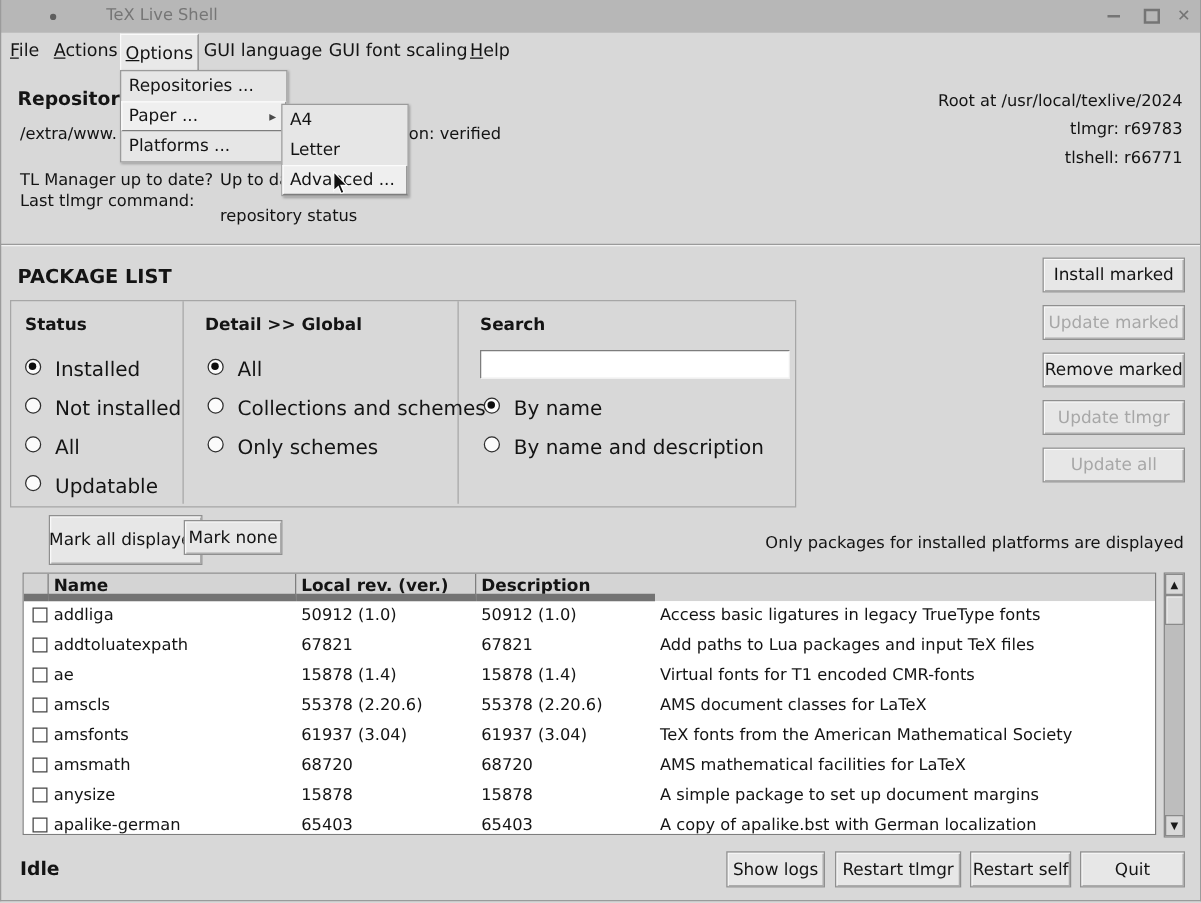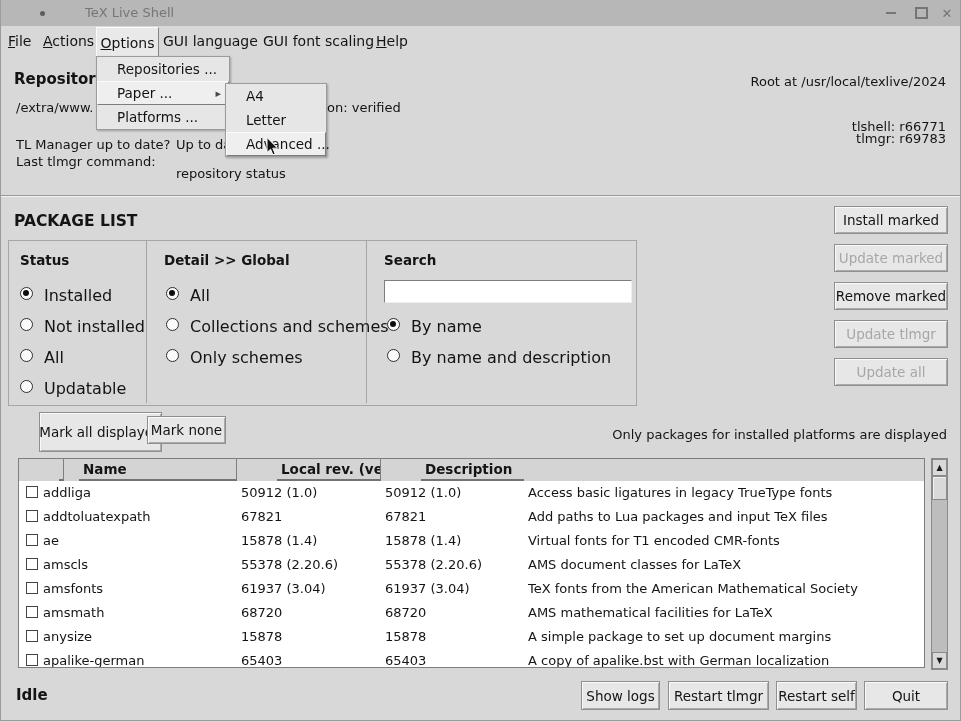--- a/index.html
+++ b/index.html
@@ -45,40 +45,40 @@
        display:flex;align-items:center;justify-content:center;
        font-size:13.5px;color:#141414;white-space:nowrap;box-sizing:border-box;}
   .btn[data-disabled="true"]{color:#a7a7a7;}
   .act-btn{left:834px;width:114px;height:28px;}
   
   #pkg-note{right:14px;top:427px;font-size:13px;}
   #pkg-table{left:18px;top:458px;width:907px;height:210px;border:1px solid #7e7e7e;
      background:#ffffff;overflow:hidden;box-sizing:border-box;}
   .t-head{display:grid;grid-template-columns:20px 198px 144px 143px auto;height:22px;
      background:#d4d4d4;font-weight:bold;font-size:13.5px;}
-  .t-head > div{border-right:1px solid #7e7e7e;border-bottom:2px solid #737373;
-     line-height:21px;padding-left:4px;overflow:hidden;white-space:nowrap;box-sizing:border-box;margin-left:40px;}
+  .t-head > div{border-right:1px solid #7e7e7e;border-bottom:6px solid #737373;
+     line-height:21px;padding-left:4px;overflow:hidden;white-space:nowrap;box-sizing:border-box;}
   .t-head > div:last-child{border-right:none;}
   .t-row{display:grid;grid-template-columns:20px 198px 144px 143px auto;height:24px;
      font-size:13px;background:#ffffff;}
   .t-row > div{line-height:24px;padding-left:4px;overflow:hidden;white-space:nowrap;}
   .cbx{width:12px;height:12px;border:1.5px solid #444444;background:#ffffff;
      margin:5px 0 0 3px;box-sizing:border-box;}
   
   #vscroll{left:931px;top:458px;width:17px;height:212px;background:#bdbdbd;border:1px solid #8a8a8a;box-sizing:border-box;}
   .sb-btn{left:0;width:15px;height:17px;background:#d9d9d9;border:1px solid #8a8a8a;
      display:flex;align-items:center;justify-content:center;font-size:8px;color:#1a1a1a;box-sizing:border-box;}
   #sb-thumb{left:0;top:17px;width:15px;height:24px;background:#d9d9d9;border:1px solid #8a8a8a;
      box-shadow:inset 1px 1px 0 #f2f2f2;box-sizing:border-box;}
   
   #status-text{left:16px;top:686px;font-weight:bold;font-size:15px;}
   .sbar-btn{top:681px;height:29px;}
   
   .menu{background:#e6e6e6;border:1px solid #9b9b9b;box-shadow:1px 1px 2px rgba(0,0,0,0.28);z-index:50;}
-  .menu-item{height:24px;display:flex;align-items:center;padding:0 19px;font-size:13.5px;
+  .menu-item{height:24px;display:flex;align-items:center;padding:0 5px;font-size:13.5px;
      position:relative;border:1px solid transparent;box-sizing:border-box;white-space:nowrap;}
   .menu-item[data-active="true"]{background:#efefef;
      border-top-color:#fbfbfb;border-left-color:#fbfbfb;
      border-bottom-color:#7d7d7d;border-right-color:#7d7d7d;}
   #options-menu{left:96px;top:56px;width:132px;}
   #paper-submenu{left:225px;top:83px;width:100px;}
   .submenu-arrow{position:absolute;right:7px;top:5px;color:#4a4a4a;font-size:11px;}
   #cursor{left:266px;top:137px;z-index:99;}
 </style>
 </head>
@@ -106,21 +106,21 @@
     </span>
   <span class="abs mbar-item" style="left:163px;">GUI language</span>
   <span class="abs mbar-item" style="left:263px;">GUI font scaling</span>
   <span class="abs mbar-item accel-first" style="left:376px;">Help</span>
 </div>
 
 <div class="abs h-bold" style="left:14px;top:70px;">Repository</div>
 <div class="abs info-line" style="left:16px;top:100px;">/extra/www.</div>
 <div class="abs info-line" style="left:327px;top:100px;">on: verified</div>
 <div class="abs right-col" style="top:74px;">Root at /usr/local/texlive/2024</div>
-<div class="abs right-col" style="top:96px;margin-top:35px;">tlmgr: r69783</div>
+<div class="abs right-col" style="top:96px;">tlmgr: r69783</div>
 <div class="abs right-col" style="top:119px;">tlshell: r66771</div>
 <div class="abs info-line" style="left:16px;top:137px;">TL Manager up to date?</div>
 <div class="abs info-line" style="left:176px;top:137px;">Up to da</div>
 <div class="abs info-line" style="left:16px;top:154px;">Last tlmgr command:</div>
 <div class="abs info-line" style="left:176px;top:166px;">repository status</div>
 
 <div class="abs" id="separator"></div>
 
 <div class="abs h-bold" style="left:14px;top:212px;font-size:15.5px;">PACKAGE LIST</div>
 

